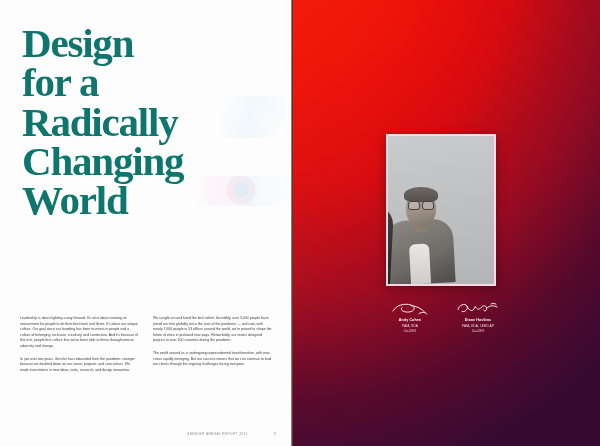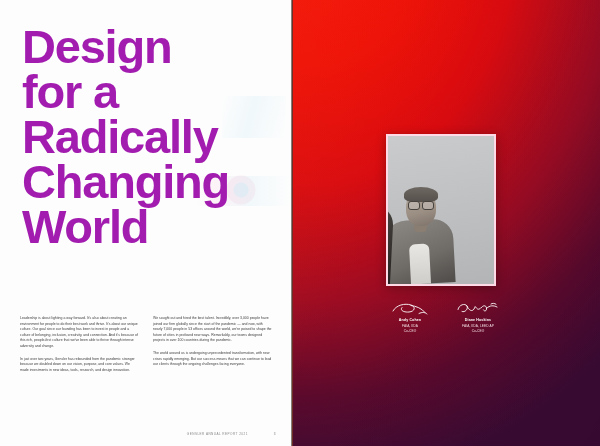--- a/index.html
+++ b/index.html
@@ -65,24 +65,24 @@
       rgba(190,228,242,0.40) 45%,
       rgba(190,228,242,0.0) 100%);
   }
 
   #headline {
     position: absolute;
     left: 22px;
     top: 24px;
     width: 250px;
     margin: 0;
-    color: #a21caf;
-    font-family: Liberation Sans, sans-serif;
+    color: #0f766e;
+    font-family: Liberation Serif, serif;
     font-weight: bold;
-    font-size: 47px;
+    font-size: 41px;
     line-height: 0.96;
     letter-spacing: -1.2px;
     white-space: pre-line;
   }
 
   #body-columns {
     position: absolute;
     left: 20px;
     top: 316px;
     width: 252px;

